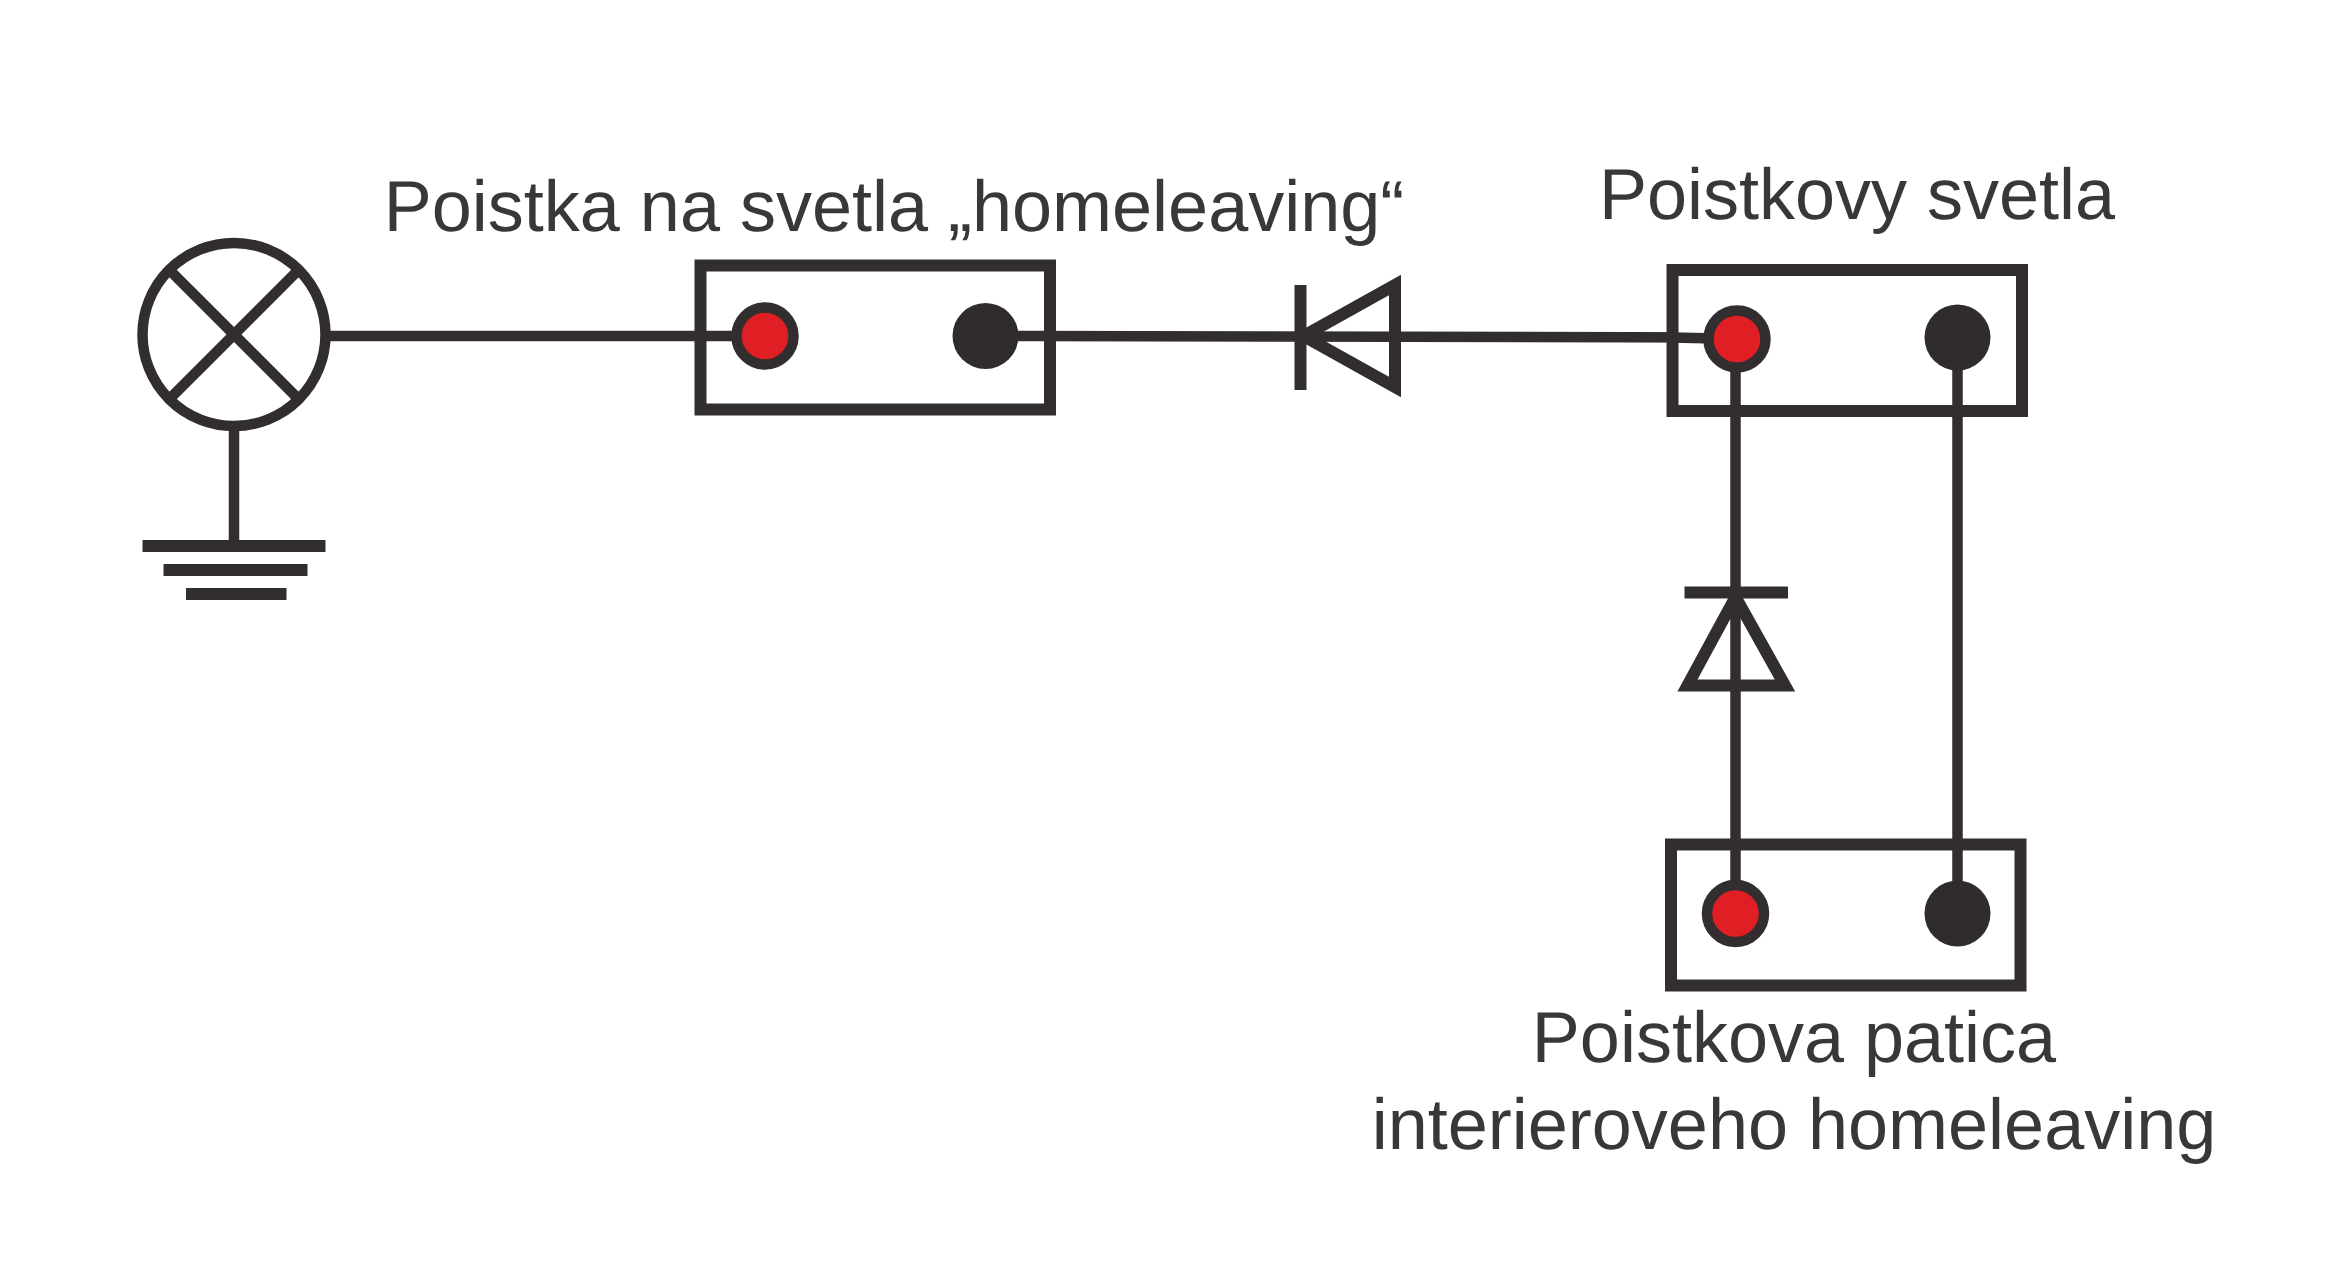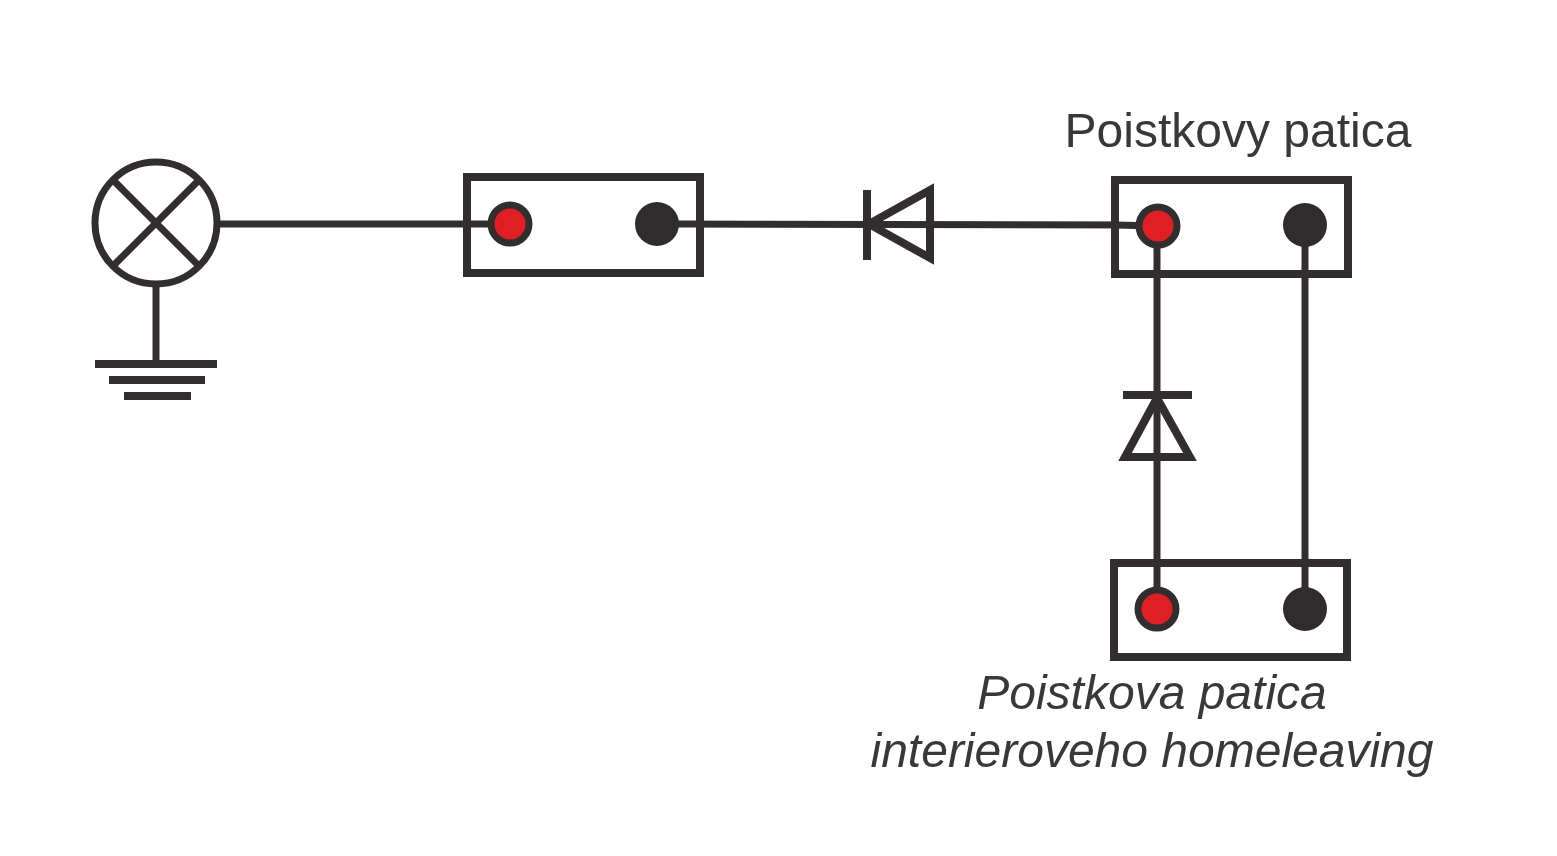--- a/index.html
+++ b/index.html
@@ -82,21 +82,22 @@
     <g>
       <circle class="t-red" cx="510" cy="224" r="19"></circle>
       <circle class="t-black" cx="657" cy="224" r="22"></circle>
       <circle class="t-red" cx="1158" cy="226" r="19"></circle>
       <circle class="t-black" cx="1305" cy="225" r="22"></circle>
       <circle class="t-red" cx="1157" cy="609" r="19"></circle>
       <circle class="t-black" cx="1305" cy="609" r="22"></circle>
     </g>
   </svg>
 
+  <div class="label" style="left:596px; top:110px;">Poistka na svetla „homeleaving“</div>
 
-  <div class="label" style="left:1238px; top:102px;">Poistkovy patica</div>
+  <div class="label" style="left:1238px; top:102px;">Poistkovy svetla</div>
 
-  <div class="label" style="left:1152px; top:664px;font-style:italic;">
+  <div class="label" style="left:1196px; top:664px;">
     <div>Poistkova patica</div>
     <div>interieroveho homeleaving</div>
   </div>
 
 </div>
 
 </body></html>

